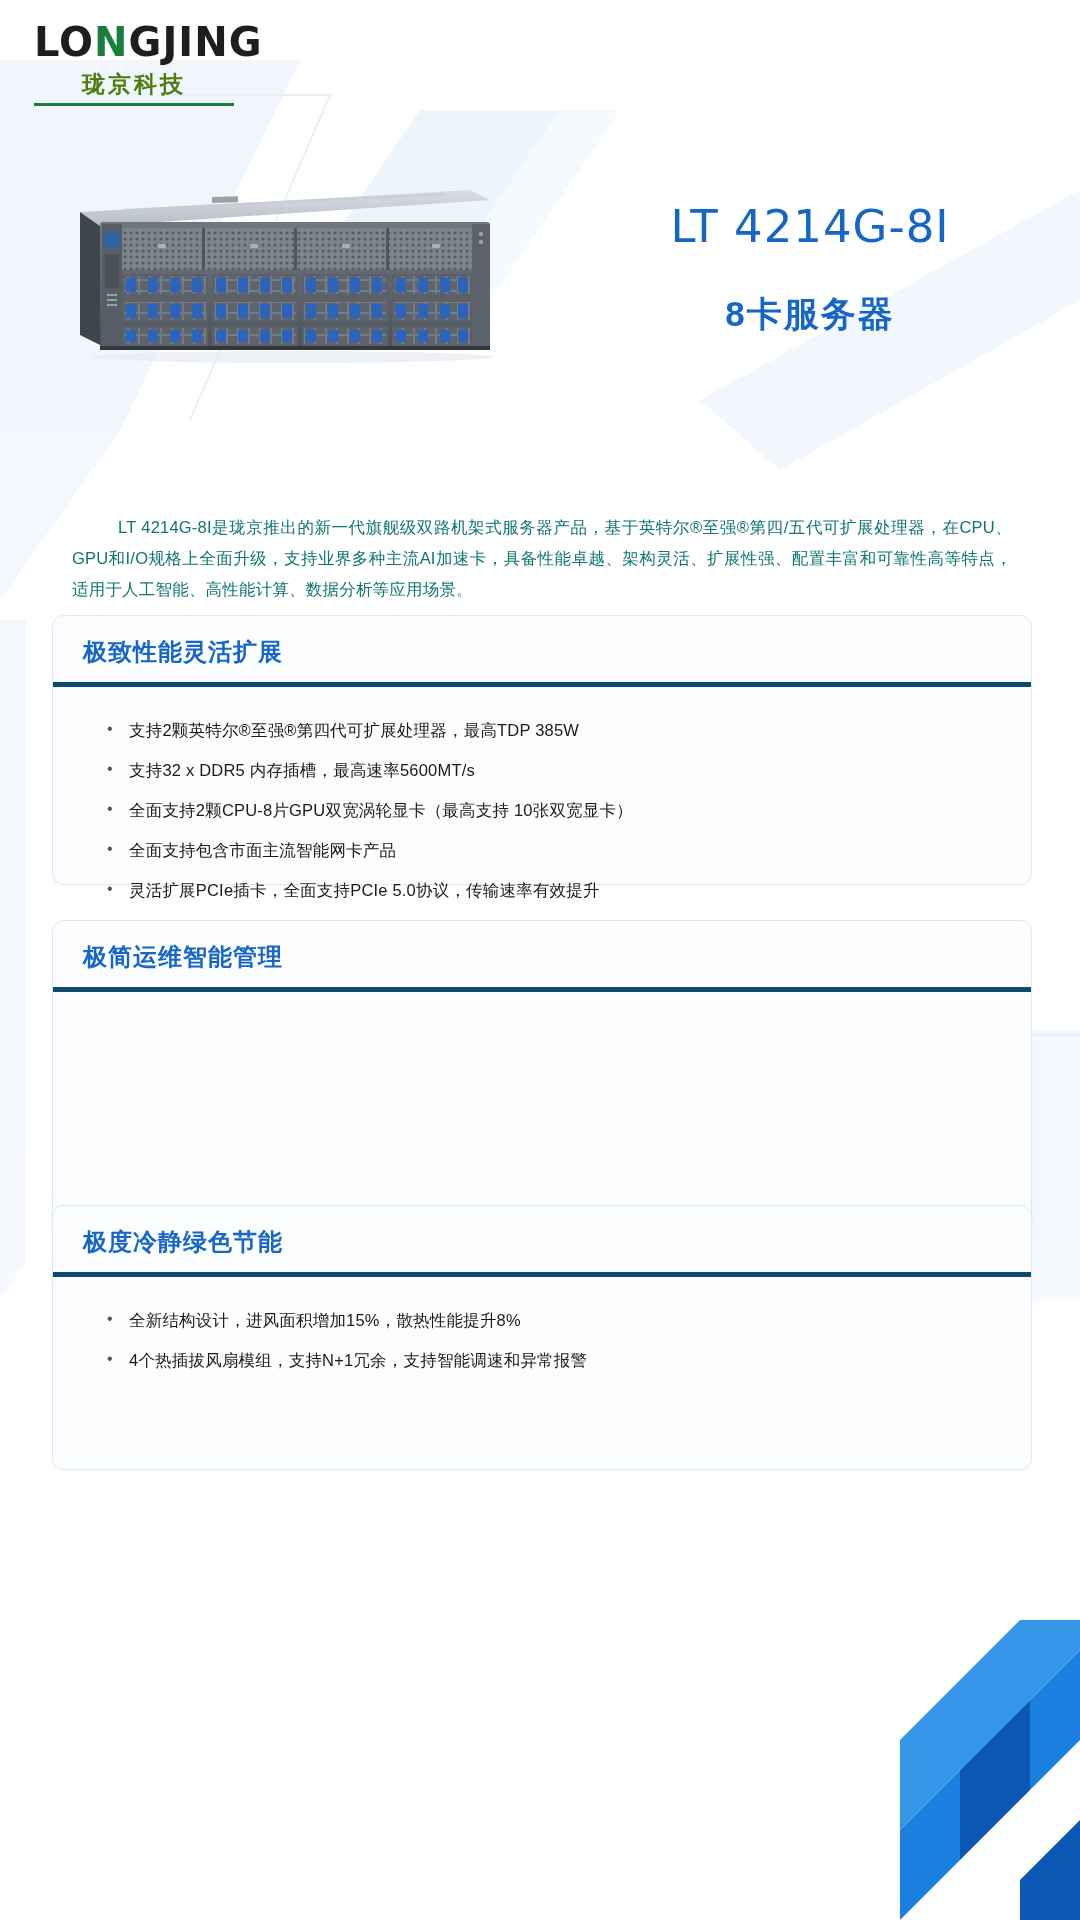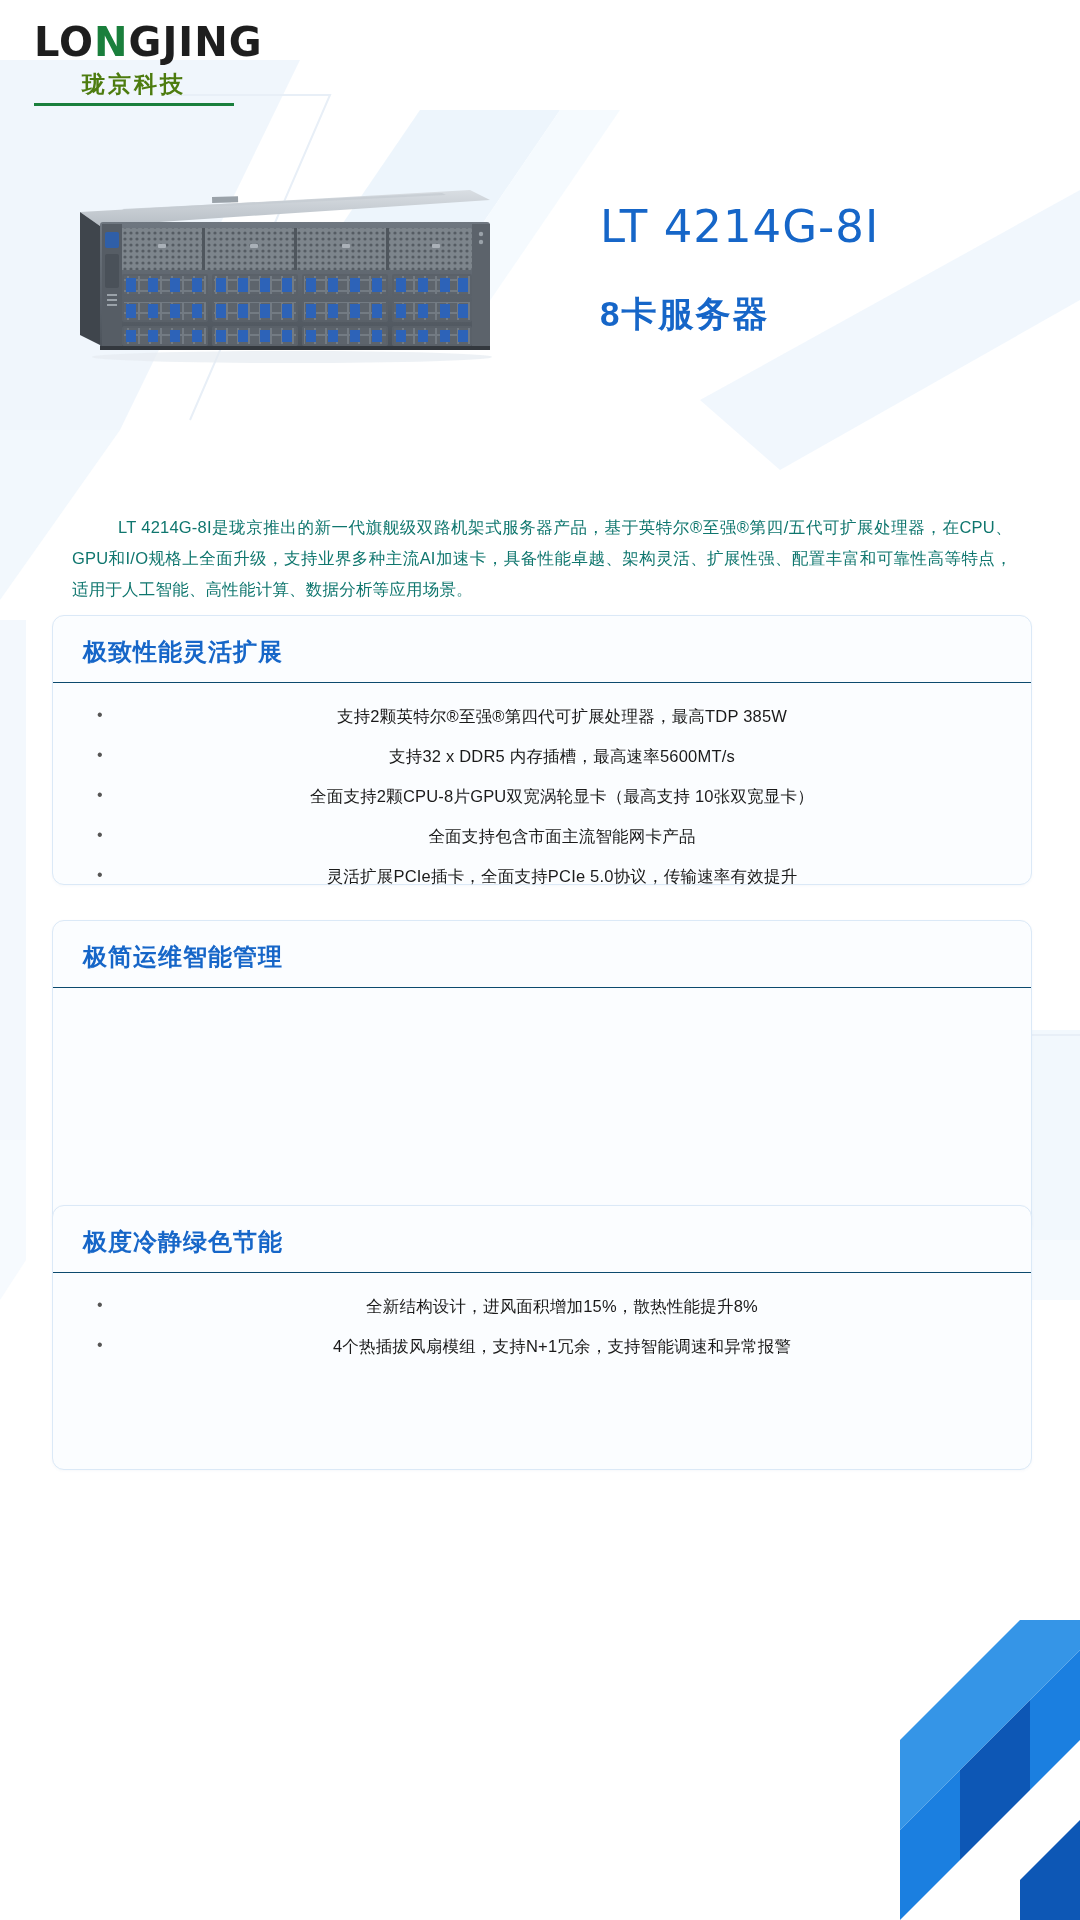--- a/index.html
+++ b/index.html
@@ -43,21 +43,21 @@
   }
 
   
   .hero { position:absolute; top:150px; left:0; width:1080px; height:250px; z-index:4; }
   .server-img {
     position:absolute; left:62px; top:20px;
     width:430px; height:200px;
   }
   .title-block {
     position:absolute; right:60px; top:50px;
-    width:420px;
+    text-align:center; width:420px;
   }
   .model {
     font-size:45px; color:#1666c8; letter-spacing:1px;
     font-weight:500; font-family:"DejaVu Sans", sans-serif;
   }
   .model-sub {
     margin-top:38px;
     font-size:35px; color:#1666c8; letter-spacing:2px; font-weight:bold;
   }
 
@@ -77,24 +77,24 @@
     background:#fbfdff;
     border:1px solid #dbe9f7;
     border-radius:12px;
     z-index:4;
     box-shadow:0 1px 3px rgba(80,120,170,0.05);
   }
   .card-head {
     padding:20px 30px 14px 30px;
     font-size:24px; font-weight:bold; color:#1666c8;
     letter-spacing:1px;
-    border-bottom:1px solid #0c4a6e;
+    border-bottom:5px solid #0c4a6e;
   }
   .card-body { padding:22px 26px 26px 26px; }
-  ul.feat { margin:0; padding:0; list-style:none;text-align:center; }
+  ul.feat { margin:10px; padding:0; list-style:none; }
   ul.feat li {
     position:relative;
     padding-left:40px;
     font-size:16.5px;
     line-height:22px;
     color:#1a1a1a;
     margin-bottom:18px;
     letter-spacing:0.2px;
   }
   ul.feat li:last-child { margin-bottom:0; }

